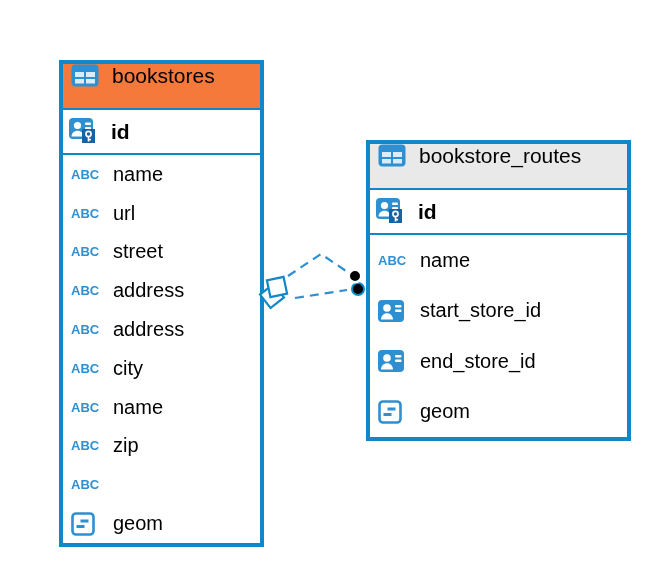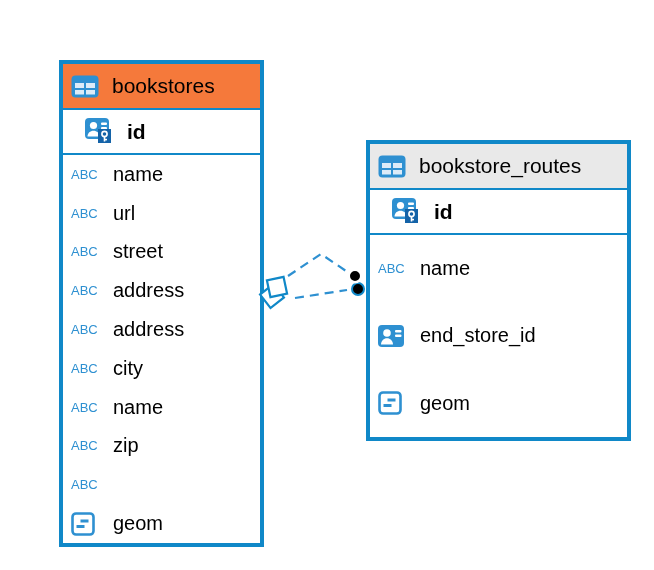--- a/index.html
+++ b/index.html
@@ -5,37 +5,37 @@
   html,body{margin:0;padding:0;}
   body{
     width:654px;height:570px;position:relative;background:#ffffff;
     font-family:"Liberation Sans", sans-serif;overflow:hidden;color:#000;
   }
   .entity{
     position:absolute;box-sizing:border-box;background:#fff;
     border:4px solid #1088C8;display:flex;flex-direction:column;
   }
   .entity-header{
-    flex:0 0 44px;display:flex;align-items:center;gap:9px;padding:0 8px;
+    flex:0 0 44px;display:flex;align-items:flex-start;gap:9px;padding:0 8px;
     font-size:21px;border-bottom:2px solid #1088C8;
   }
   .hdr-orange{background:#F5793B;}
   .hdr-gray{background:#E9E9E9;}
   .pk-row{
-    flex:0 0 43px;display:flex;align-items:center;gap:10px;padding:0 22px;
+    flex:0 0 43px;display:flex;align-items:center;gap:10px;padding:0 6px;
     font-size:21px;font-weight:bold;border-bottom:2px solid #1088C8;background:#fff;
   }
   .entity-body{flex:1;display:flex;flex-direction:column;}
   .col-row{
     flex:1;display:flex;align-items:center;gap:10px;padding:0 8px;
     font-size:20px;background:#fff;white-space:nowrap;
   }
   .icon-cell{flex:0 0 32px;display:flex;align-items:center;justify-content:flex-start;}
   .abc{
-    font-weight:400;font-size:13px;letter-spacing:0px;color:#2E90D1;
+    font-weight:700;font-size:13px;letter-spacing:0px;color:#2E90D1;
     font-family:"Liberation Sans", sans-serif;
   }
   #relations-layer{position:absolute;left:0;top:0;pointer-events:none;}
   #relations-layer [data-interactable="true"]{pointer-events:auto;}
   .lbl{display:inline-block;}
 </style>
 </head>
 <body>
 
 <div class="entity" style="left:59px;top:60px;width:205px;height:487px;" data-interactable="true">
@@ -159,20 +159,32 @@
     <div class="col-row" data-interactable="true">
       <span class="icon-cell" data-interactable="false">
         <svg width="26" height="22" viewBox="0 0 26 22">
           <rect width="26" height="22" rx="4" fill="#2E90D1"></rect>
           <circle cx="9" cy="8" r="3.8" fill="#fff"></circle>
           <path d="M3 19.5 c0-3.6 2.8-6.2 6-6.2 s6 2.6 6 6.2 z" fill="#fff"></path>
           <rect x="17" y="5" width="6.5" height="2.4" rx="1" fill="#fff"></rect>
           <rect x="17" y="9.5" width="6.5" height="2.4" rx="1" fill="#fff"></rect>
         </svg>
       </span>
+      <span class="lbl" data-interactable="false">start_store_id</span>
+    </div>
+    <div class="col-row" data-interactable="true">
+      <span class="icon-cell" data-interactable="false">
+        <svg width="26" height="22" viewBox="0 0 26 22">
+          <rect width="26" height="22" rx="4" fill="#2E90D1"></rect>
+          <circle cx="9" cy="8" r="3.8" fill="#fff"></circle>
+          <path d="M3 19.5 c0-3.6 2.8-6.2 6-6.2 s6 2.6 6 6.2 z" fill="#fff"></path>
+          <rect x="17" y="5" width="6.5" height="2.4" rx="1" fill="#fff"></rect>
+          <rect x="17" y="9.5" width="6.5" height="2.4" rx="1" fill="#fff"></rect>
+        </svg>
+      </span>
       <span class="lbl" data-interactable="false">end_store_id</span>
     </div>
     <div class="col-row" data-interactable="true">
       <span class="icon-cell" data-interactable="false">
         <svg width="24" height="24" viewBox="0 0 24 24">
           <rect x="1.5" y="1.5" width="21" height="21" rx="3.5" fill="#fff" stroke="#2E90D1" stroke-width="2.6"></rect>
           <rect x="9.5" y="7.5" width="8" height="3" fill="#2E90D1"></rect>
           <rect x="5.5" y="13" width="8" height="3" fill="#2E90D1"></rect>
         </svg>
       </span>

